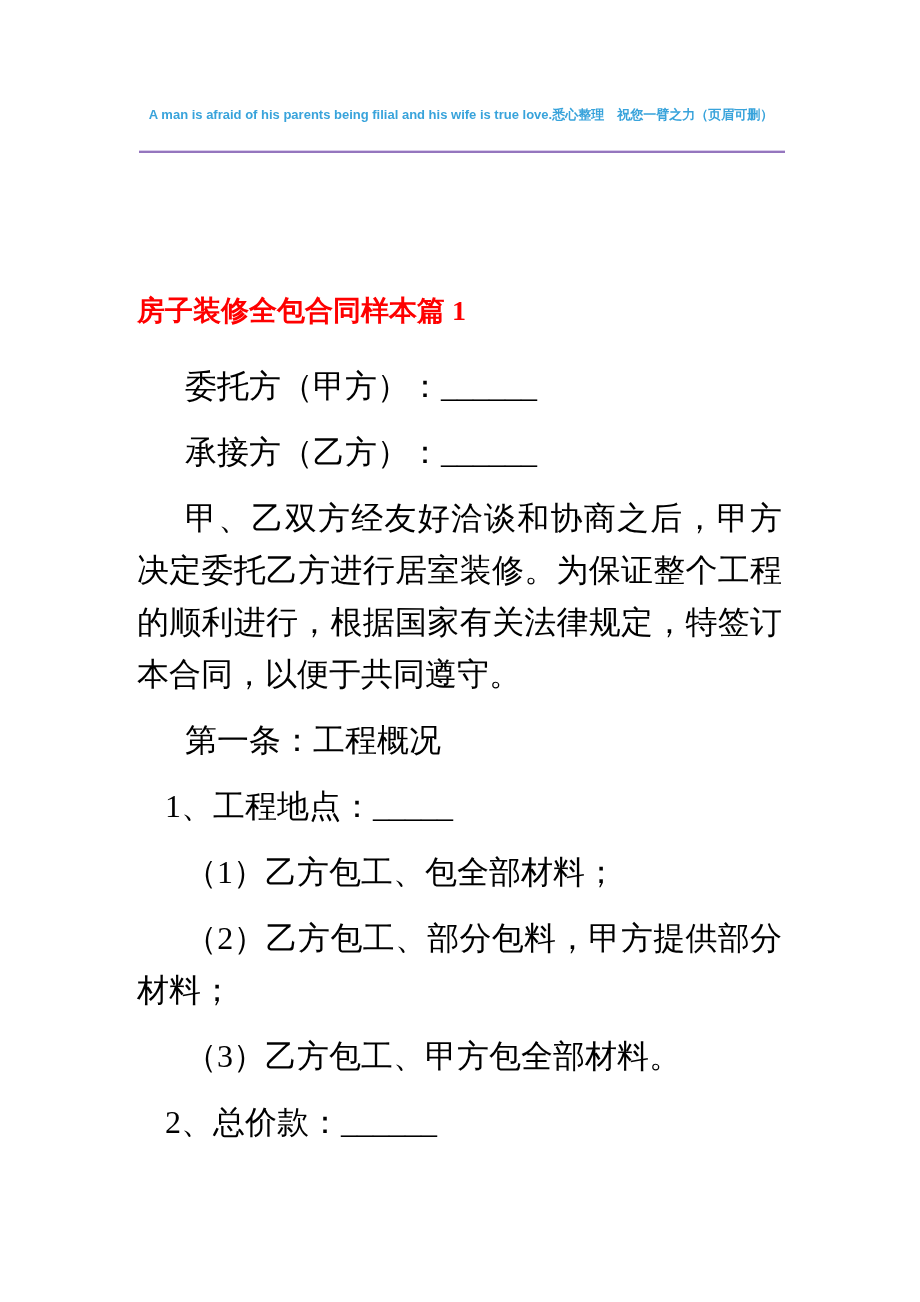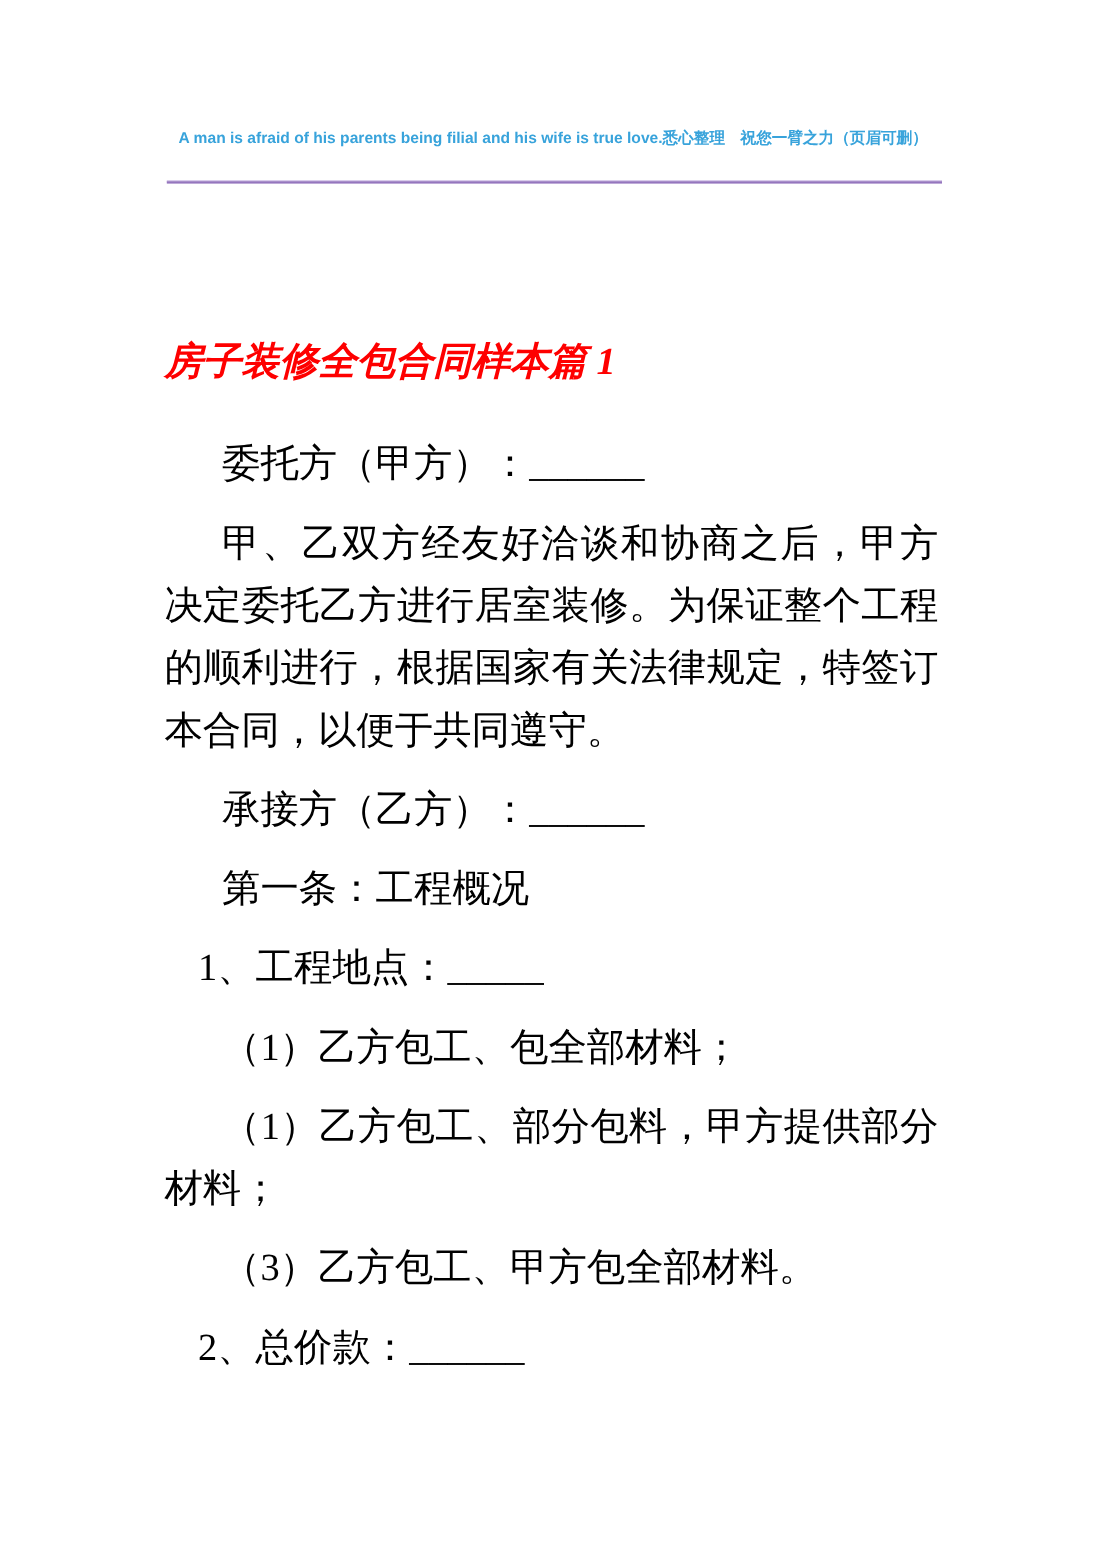--- a/index.html
+++ b/index.html
@@ -58,28 +58,27 @@
     font-weight: bold;
     font-size: 46px;
     line-height: 1.0;
     color: #1697D6;
     letter-spacing: 1px;
     white-space: nowrap;
   }
   
   .section-heading {
     position: absolute;
-    top: 280px;
+    top: 292px;
     left: 137px;
     width: 648px;
     font-weight: bold;
-    font-size: 32px;
+    font-size: 28px;
     color: #FE0000;
     white-space: nowrap;
-    font-style: italic;
   }
   
   .content {
     position: absolute;
     top: 360px;
     left: 137px;
     width: 645px;
   }
   .content p {
     margin: 0 0 14px 0;
@@ -106,23 +105,23 @@
 
   <div class="header-note">A man is afraid of his parents being filial and his wife is true love.悉心整理　祝您一臂之力（页眉可删）</div>
 
   <div class="header-divider"></div>
 
 
   <div class="section-heading">房子装修全包合同样本篇 1</div>
 
   <div class="content">
     <p>委托方（甲方）：______</p>
+    <p>承接方（乙方）：______</p>
     <p>甲、乙双方经友好洽谈和协商之后，甲方决定委托乙方进行居室装修。为保证整个工程的顺利进行，根据国家有关法律规定，特签订本合同，以便于共同遵守。</p>
-    <p>承接方（乙方）：______</p>
     <p>第一条：工程概况</p>
     <p class="p-num">1、工程地点：_____</p>
     <p>（1）乙方包工、包全部材料；</p>
-    <p>（1）乙方包工、部分包料，甲方提供部分材料；</p>
+    <p>（2）乙方包工、部分包料，甲方提供部分材料；</p>
     <p>（3）乙方包工、甲方包全部材料。</p>
     <p class="p-num">2、总价款：______</p>
   </div>
 
 </div>
 
 </body></html>

